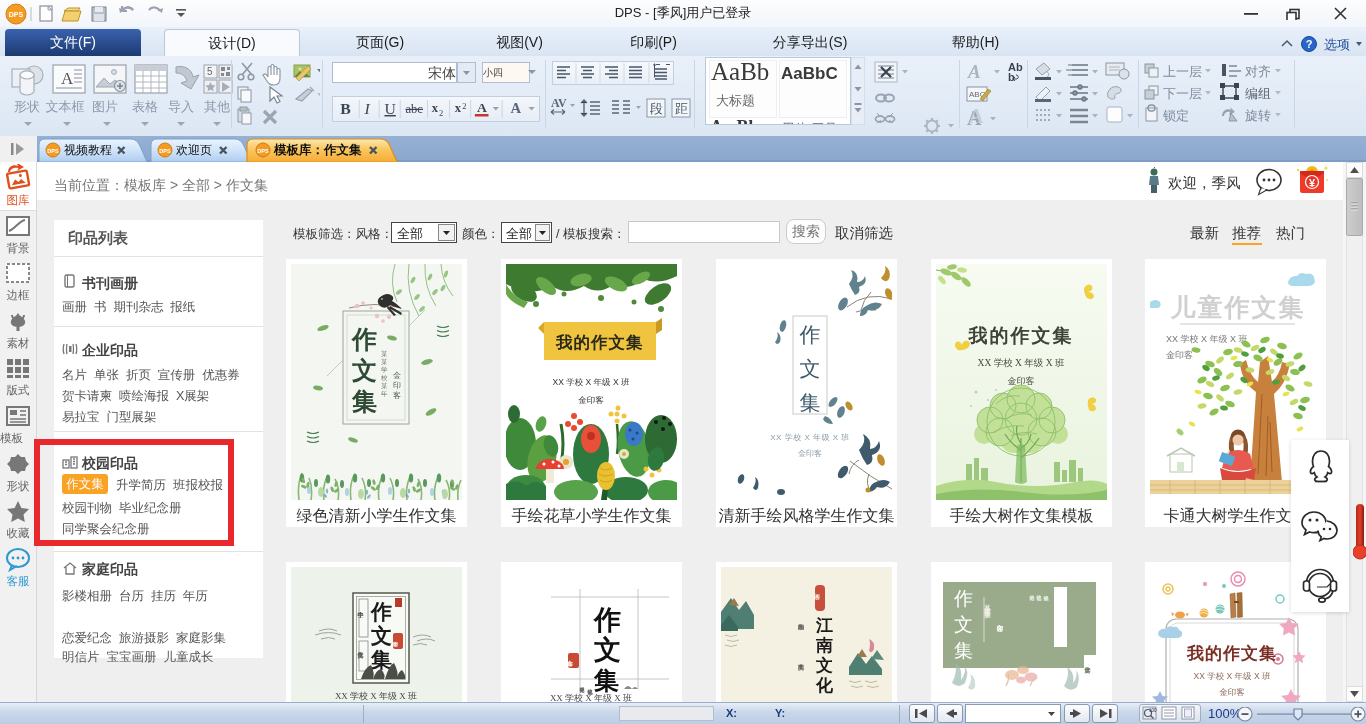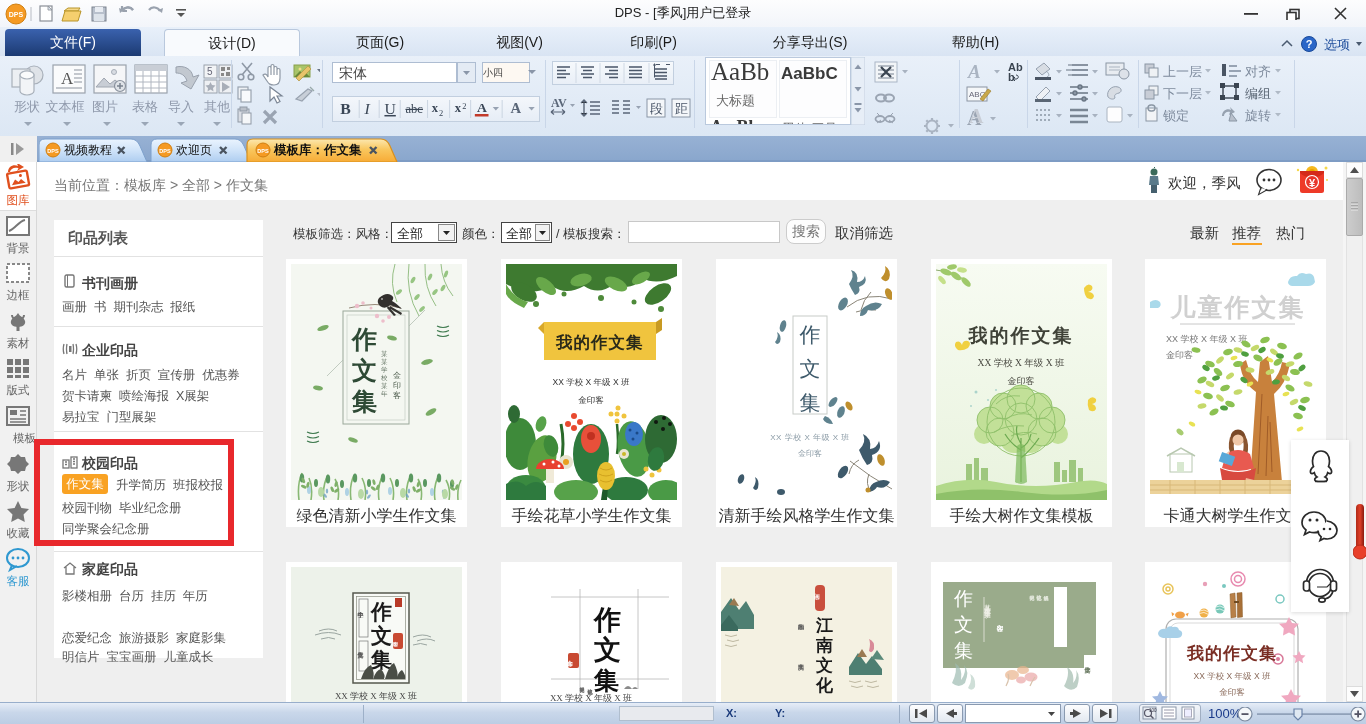--- a/index.html
+++ b/index.html
@@ -161,21 +161,21 @@
 </g>
 <g>
 <rect x="2" y="48" width="11" height="13" fill="#d9dde4" stroke="#8f99a6"></rect>
 <rect x="4" y="46" width="7" height="4" fill="#b9bfc8" stroke="#8f99a6"></rect>
 <rect x="6" y="52" width="9" height="11" fill="#f5f7f9" stroke="#8f99a6"></rect>
 <path d="M28 50 l12 12 M40 50 l-12 12" stroke="#9aa4b2" stroke-width="3.2"></path>
 </g>
 </svg>
 <div class="sep" style="left:322px;top:4px;height:68px;"></div>
 
-<div class="a" style="left:332px;top:6px;width:125px;height:21px;background:#fff;border:1px solid #aebdd2;font-size:14px;color:#444;line-height:20px;padding-left:6px;box-sizing:border-box;">宋体</div>
+<div class="a" style="left:332px;top:6px;width:125px;height:21px;background:#fff;border:1px solid #aebdd2;font-size:14px;color:#444;line-height:20px;padding-left:6px;box-sizing:border-box;text-align:right;">宋体</div>
 <div class="a" style="left:457px;top:6px;width:19px;height:21px;background:#e4ebf4;border:1px solid #aebdd2;box-sizing:border-box;">
       <svg width="17" height="19">
         <path d="M5 8 l7 0 l-3.5 4 z" fill="#8a96a8"></path>
       </svg>
     </div>
 <div class="a" style="left:482px;top:6px;width:48px;height:21px;background:#fdf8f2;border:1px solid #aebdd2;font-size:10px;color:#444;line-height:20px;padding-left:0;box-sizing:border-box;">小四</div>
 <div class="a" style="left:524px;top:6px;width:16px;height:21px;">
       <svg width="16" height="19">
         <path d="M4 8 l8 0 l-4 4 z" fill="#8a96a8"></path>
       </svg>
@@ -528,21 +528,21 @@
         <rect x="15" y="21" width="6" height="3"></rect>
         <rect x="23" y="21" width="6" height="3"></rect>
       </g>
     </svg>
 <div class="a" style="left:0;top:383px;width:36px;text-align:center;font-size:11.5px;color:#666;">版式</div>
 <svg class="a" style="left:0;top:402px;" width="36" height="28" viewBox="0 0 36 28">
       <rect x="7" y="5" width="22" height="18" fill="none" stroke="#777" stroke-width="2"></rect>
       <rect x="10" y="8" width="7" height="5" fill="#777"></rect>
       <path d="M20 9 h6 M20 13 h6 M10 17 h16 M10 20 h16" stroke="#777" stroke-width="1.6"></path>
     </svg>
-<div class="a" style="left:0;top:431px;width:36px;text-align:right;font-size:11.5px;color:#666;font-family:Liberation Mono, monospace;">模板</div>
+<div class="a" style="left:0;top:431px;width:36px;text-align:left;font-size:11.5px;color:#666;font-family:Liberation Mono, monospace;">模板</div>
 <svg class="a" style="left:0;top:450px;" width="36" height="28" viewBox="0 0 36 28">
       <path d="M18 4 l3 3 h4 l1 4 l3 3 l-3 3 l-1 4 h-4 l-3 3 l-3 -3 h-4 l-1 -4 l-3 -3 l3 -3 l1 -4 h4 z" fill="#777"></path>
     </svg>
 <div class="a" style="left:0;top:479px;width:36px;text-align:center;font-size:11.5px;color:#666;">形状</div>
 <svg class="a" style="left:0;top:497px;" width="36" height="28" viewBox="0 0 36 28">
       <path d="M18 4 l3.4 7 l7.6 1 l-5.5 5.4 l1.3 7.6 l-6.8 -3.6 l-6.8 3.6 l1.3 -7.6 l-5.5 -5.4 l7.6 -1 z" fill="#777"></path>
     </svg>
 <div class="a" style="left:0;top:526px;width:36px;text-align:center;font-size:11.5px;color:#666;">收藏</div>
 <svg class="a" style="left:0;top:545px;" width="36" height="28" viewBox="0 0 36 28">
       <ellipse cx="18" cy="13" rx="11" ry="9" fill="none" stroke="#2f98d0" stroke-width="2"></ellipse>

